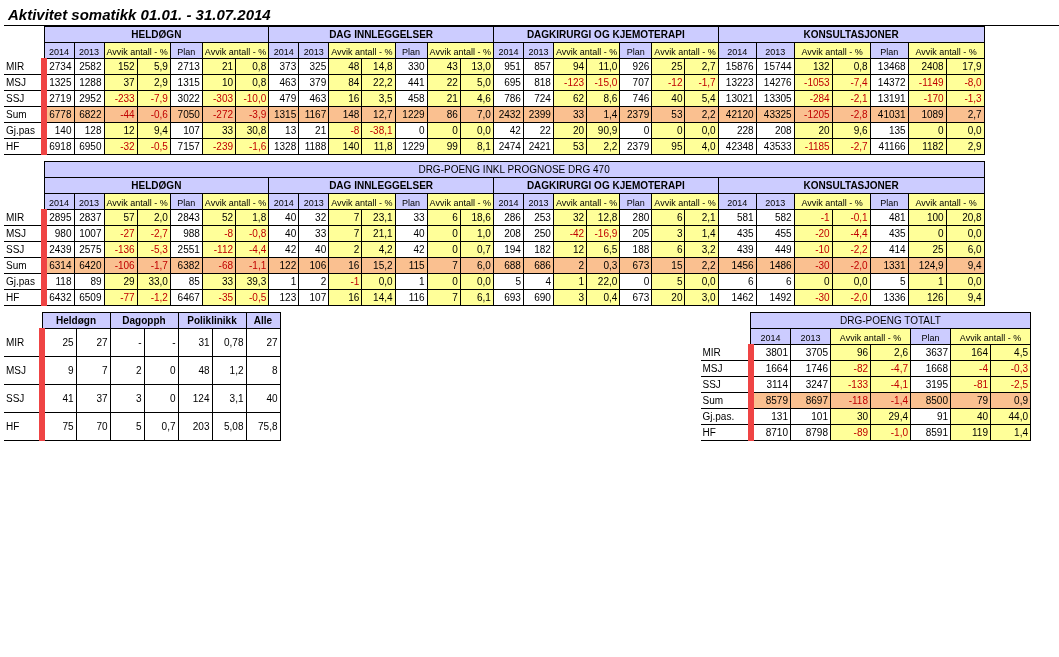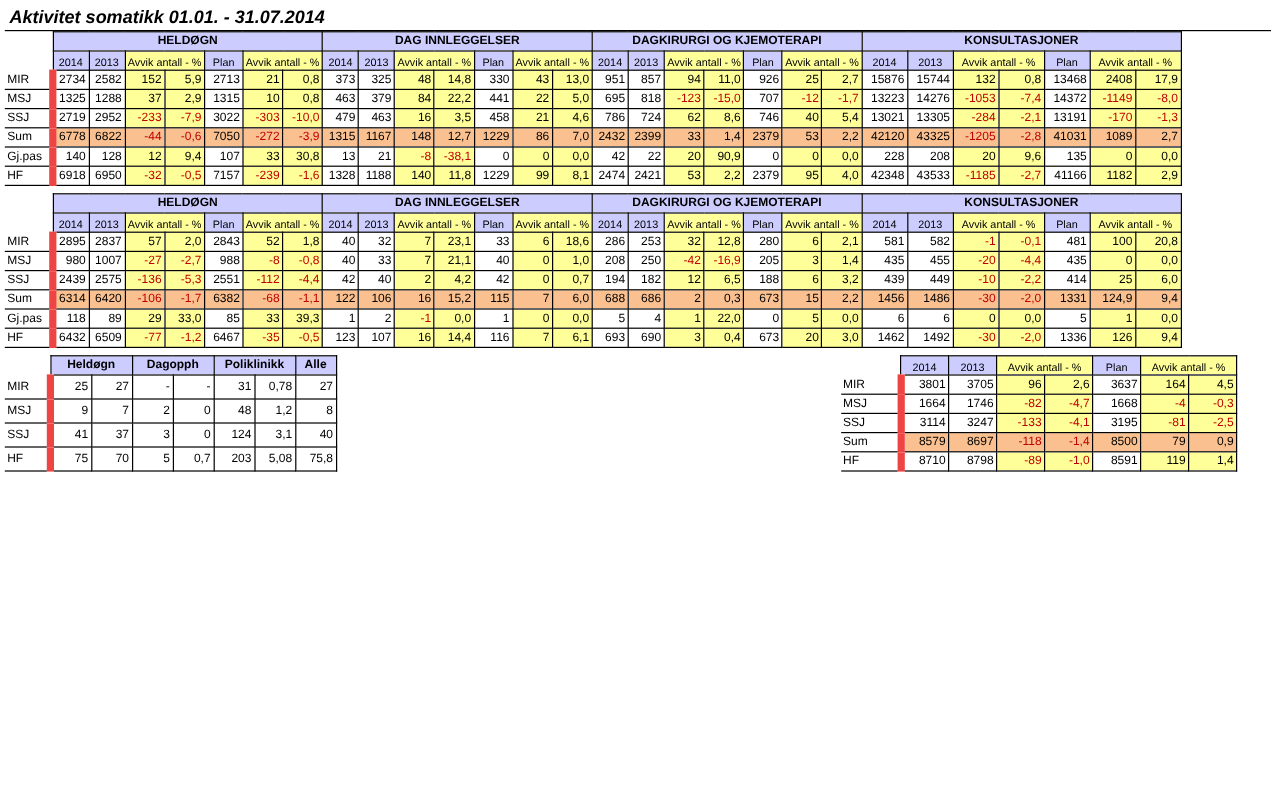--- a/index.html
+++ b/index.html
@@ -357,20 +357,24 @@
       <col class="cw-w">
       <col class="cw-w">
       <col class="cw-w">
       <col class="cw-w">
       <col class="cw-w">
       <col class="cw-w">
 </colgroup>
 <thead>
 <tr>
   <th class="noborder cw-label"></th>
+  <th colspan="28" class="section-head">DRG-POENG INKL PROGNOSE DRG 470</th>
+</tr>
+<tr>
+  <th class="noborder cw-label"></th>
   <th colspan="7" class="subhead">HELDØGN</th>
   <th colspan="7" class="subhead">DAG INNLEGGELSER</th>
   <th colspan="7" class="subhead">DAGKIRURGI OG KJEMOTERAPI</th>
   <th colspan="7" class="subhead">KONSULTASJONER</th>
 </tr>
 <tr>
   <th class="noborder cw-label"></th>
   <th class="colhead">2014</th>
         <th class="colhead">2013</th>
         <th colspan="2" class="colhead yellow">Avvik antall - %</th>
@@ -654,20 +658,24 @@
         <col class="dt-n">
         <col class="dt-n">
         <col class="dt-n">
         <col class="dt-n">
         <col class="dt-n">
         <col class="dt-n">
         <col class="dt-n">
     </colgroup>
     <thead>
       <tr>
+          <th class="noborder dt-lab"></th>
+          <th colspan="7" class="section-head">DRG-POENG TOTALT</th>
+        </tr>
+      <tr>
         <th class="noborder dt-lab"></th>
         <th class="colhead">2014</th>
         <th class="colhead">2013</th>
         <th colspan="2" class="colhead yellow">Avvik antall - %</th>
         <th class="colhead">Plan</th>
         <th colspan="2" class="colhead yellow">Avvik antall - %</th>
       </tr>
     </thead>
     <tbody id="dtbody">
         <tr>
@@ -704,20 +712,30 @@
           <td class="rowlbl">Sum</td>
           <td class="orange">8579</td>
           <td class="orange">8697</td>
           <td class="orange neg">-118</td>
           <td class="orange neg">-1,4</td>
           <td class="orange">8500</td>
           <td class="orange">79</td>
           <td class="orange">0,9</td>
         </tr>
         <tr>
+          <td class="rowlbl">Gj.pas.</td>
+          <td>131</td>
+          <td>101</td>
+          <td class="yellow">30</td>
+          <td class="yellow">29,4</td>
+          <td>91</td>
+          <td class="yellow">40</td>
+          <td class="yellow">44,0</td>
+        </tr>
+        <tr>
           <td class="rowlbl">HF</td>
           <td>8710</td>
           <td>8798</td>
           <td class="yellow neg">-89</td>
           <td class="yellow neg">-1,0</td>
           <td>8591</td>
           <td class="yellow">119</td>
           <td class="yellow">1,4</td>
         </tr>
       </tbody>

